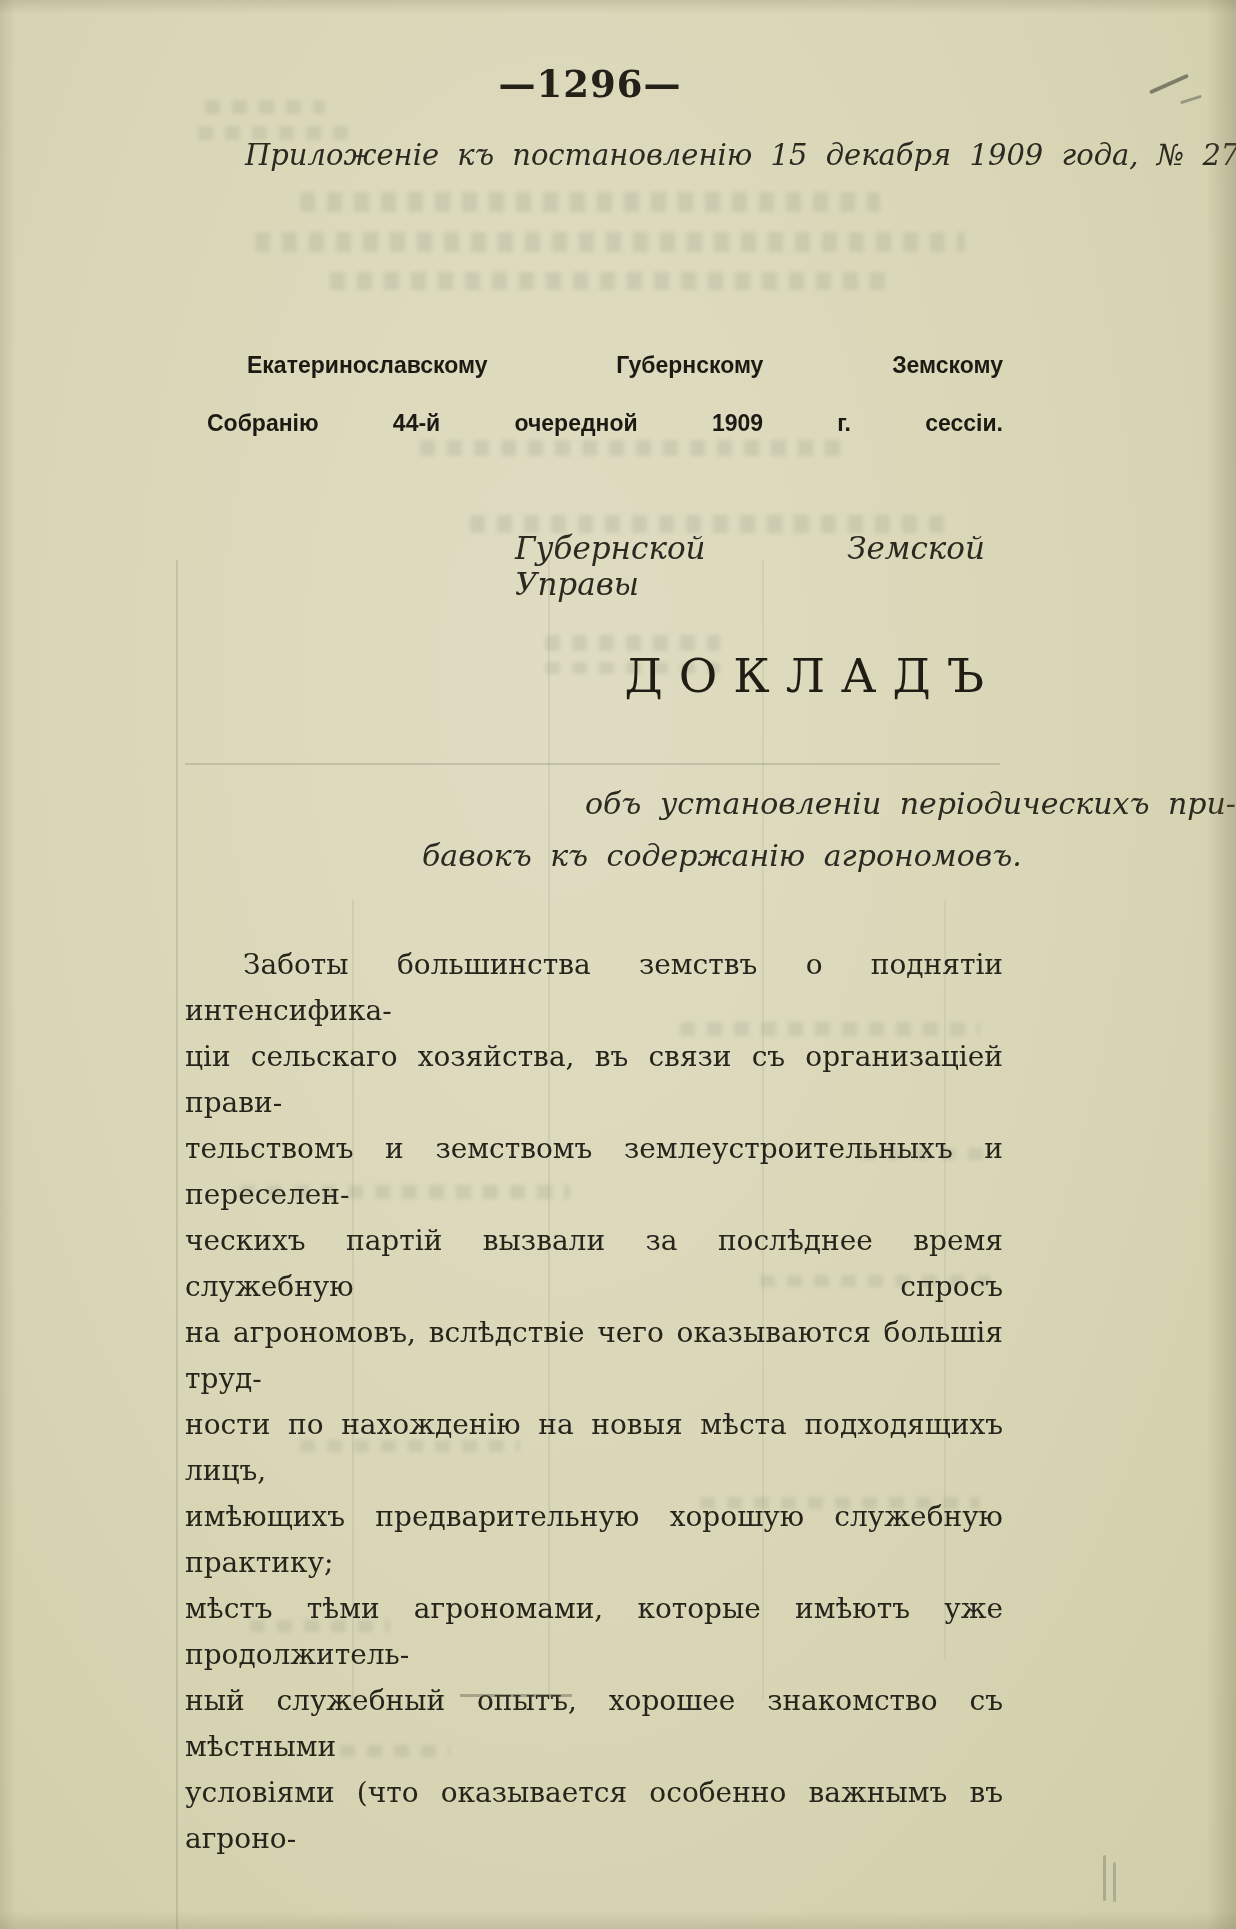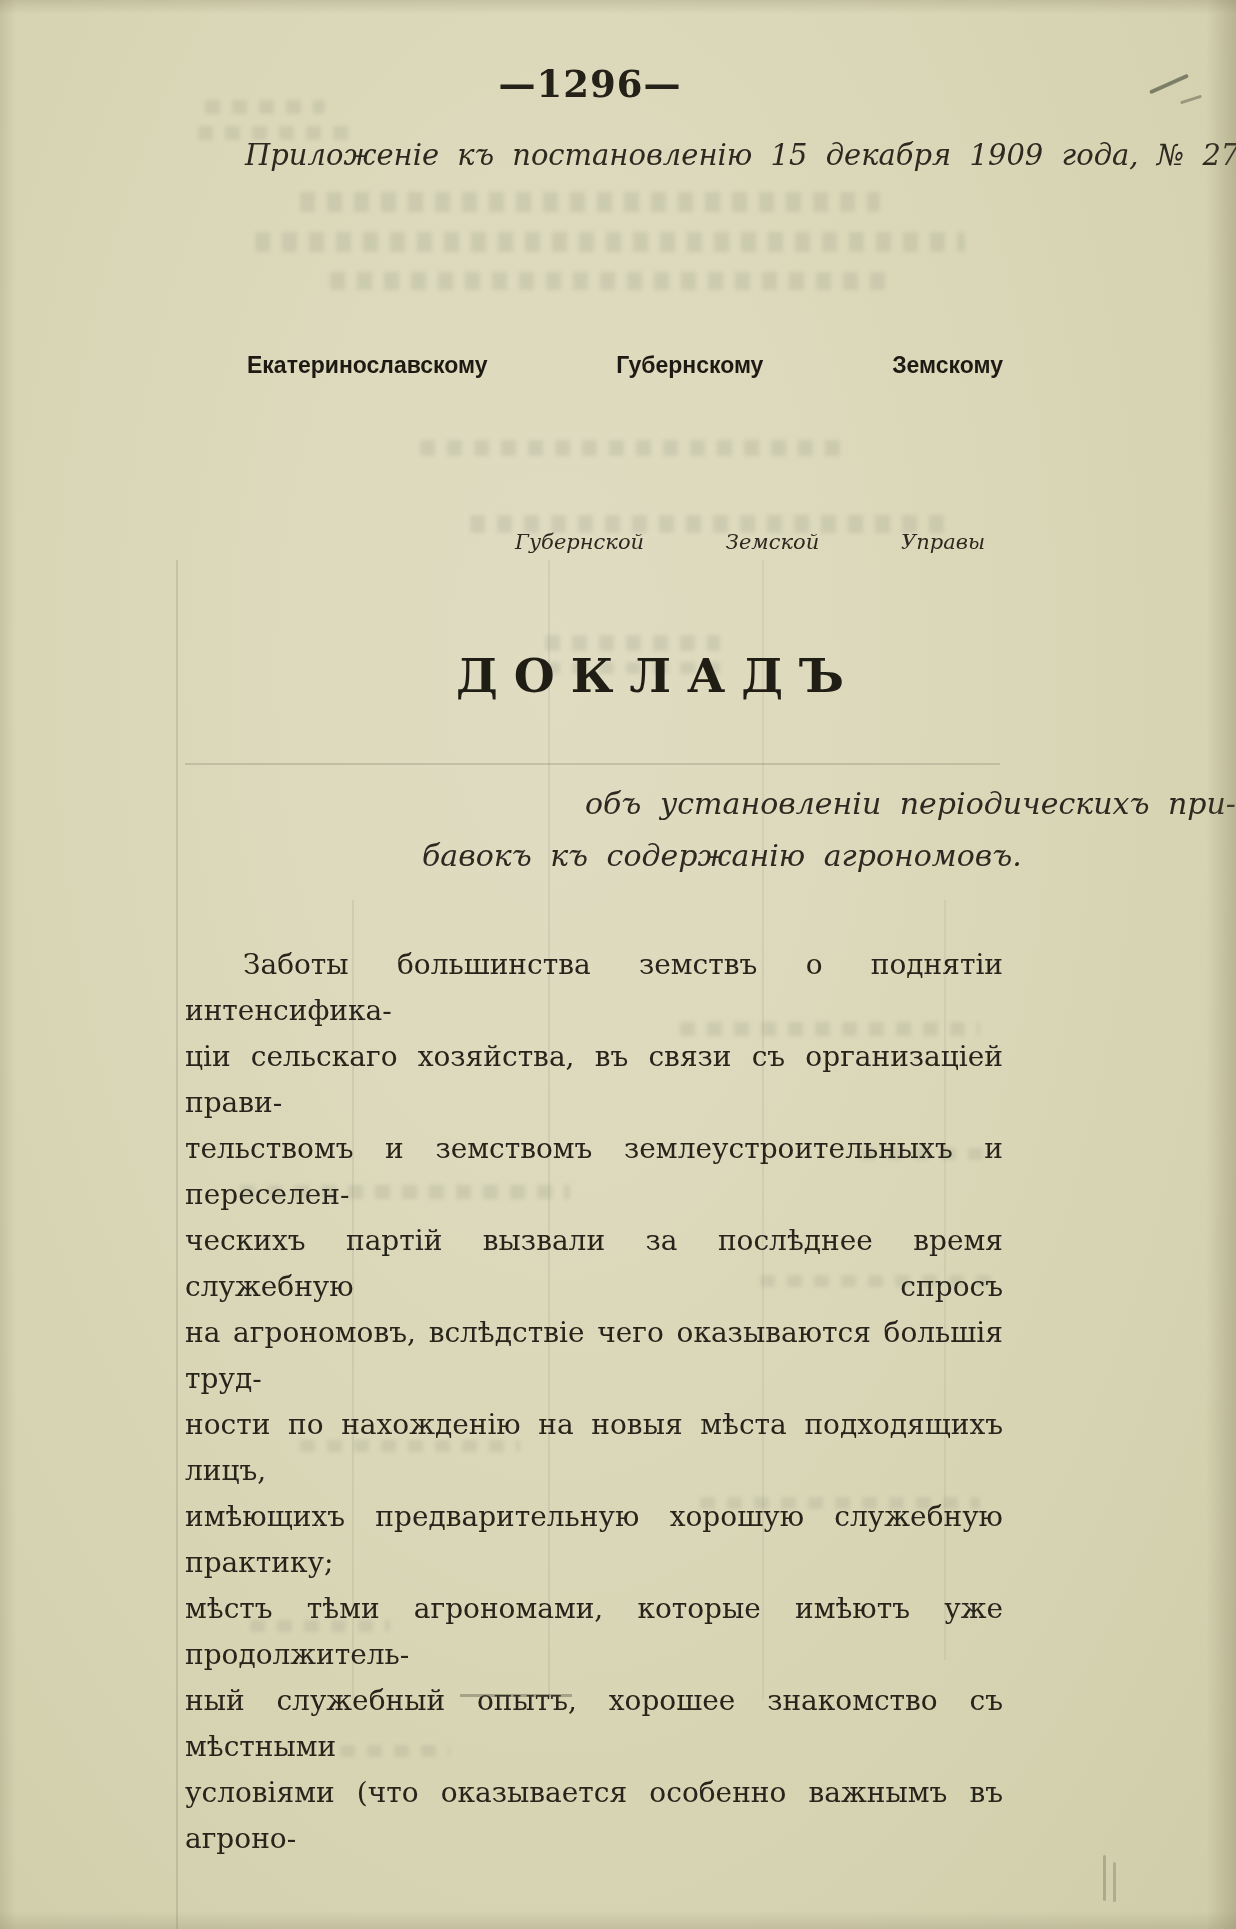--- a/index.html
+++ b/index.html
@@ -54,26 +54,26 @@
   }
   .addressee {
     position: absolute; left: 185px; top: 336px; width: 818px;
     font-family: "Liberation Sans", sans-serif; font-weight: 700;
     font-size: 23px; line-height: 58px; color: #1d1a14;
   }
   .addressee .l1 { text-align: justify; text-align-last: justify; padding-left: 62px; }
   .addressee .l2 { text-align: justify; text-align-last: justify; padding-left: 22px; }
   .author {
     position: absolute; left: 515px; top: 530px; width: 470px;
-    font-style: italic; font-size: 21px; color: #2c2920;
+    font-style: italic; font-size: 31px; color: #2c2920;
     text-align: justify; text-align-last: justify;
   }
   .title {
     position: absolute; left: 440px; top: 648px; width: 560px;
-    text-align: left; font-size: 47px; font-weight: 700;
+    text-align: right; font-size: 47px; font-weight: 400;
     letter-spacing: 16px; color: #201d15; text-indent: 16px;
   }
   .sub1 { position: absolute; left: 585px; top: 786px;
     font-style: italic; font-size: 30px; word-spacing: 9px; color: #2c2920; white-space: nowrap; }
   .sub2 { position: absolute; left: 422px; top: 838px;
     font-style: italic; font-size: 30px; word-spacing: 9px; color: #2c2920; white-space: nowrap; }
 
   .body-text {
     position: absolute; left: 185px; top: 942px; width: 818px;
     font-size: 28px; line-height: 46px; color: #27241b;
@@ -119,20 +119,21 @@
   <div class="ink-mark" style="left:1180px; top:98px; width:22px; height:3px; transform:rotate(-18deg); opacity:.7;"></div>
   <div class="ink-mark" style="left:1103px; top:1855px; width:3px; height:46px; opacity:.45;"></div>
   <div class="ink-mark" style="left:1113px; top:1862px; width:3px; height:40px; opacity:.4;"></div>
 
   <div class="pageno">—1296—</div>
 
   <div class="annotation">Приложеніе къ постановленію 15 декабря 1909 года, № 278.</div>
 
   <div class="addressee">
     <div class="l1">Екатеринославскому Губернскому Земскому</div>
+    <div class="l2">Собранію 44-й очередной 1909 г. сессіи.</div>
   </div>
 
   <div class="author">Губернской Земской Управы</div>
 
   <div class="title">ДОКЛАДЪ</div>
 
   <div class="sub1">объ установленіи періодическихъ при-</div>
   <div class="sub2">бавокъ къ содержанію агрономовъ.</div>
 
   <div class="body-text">

